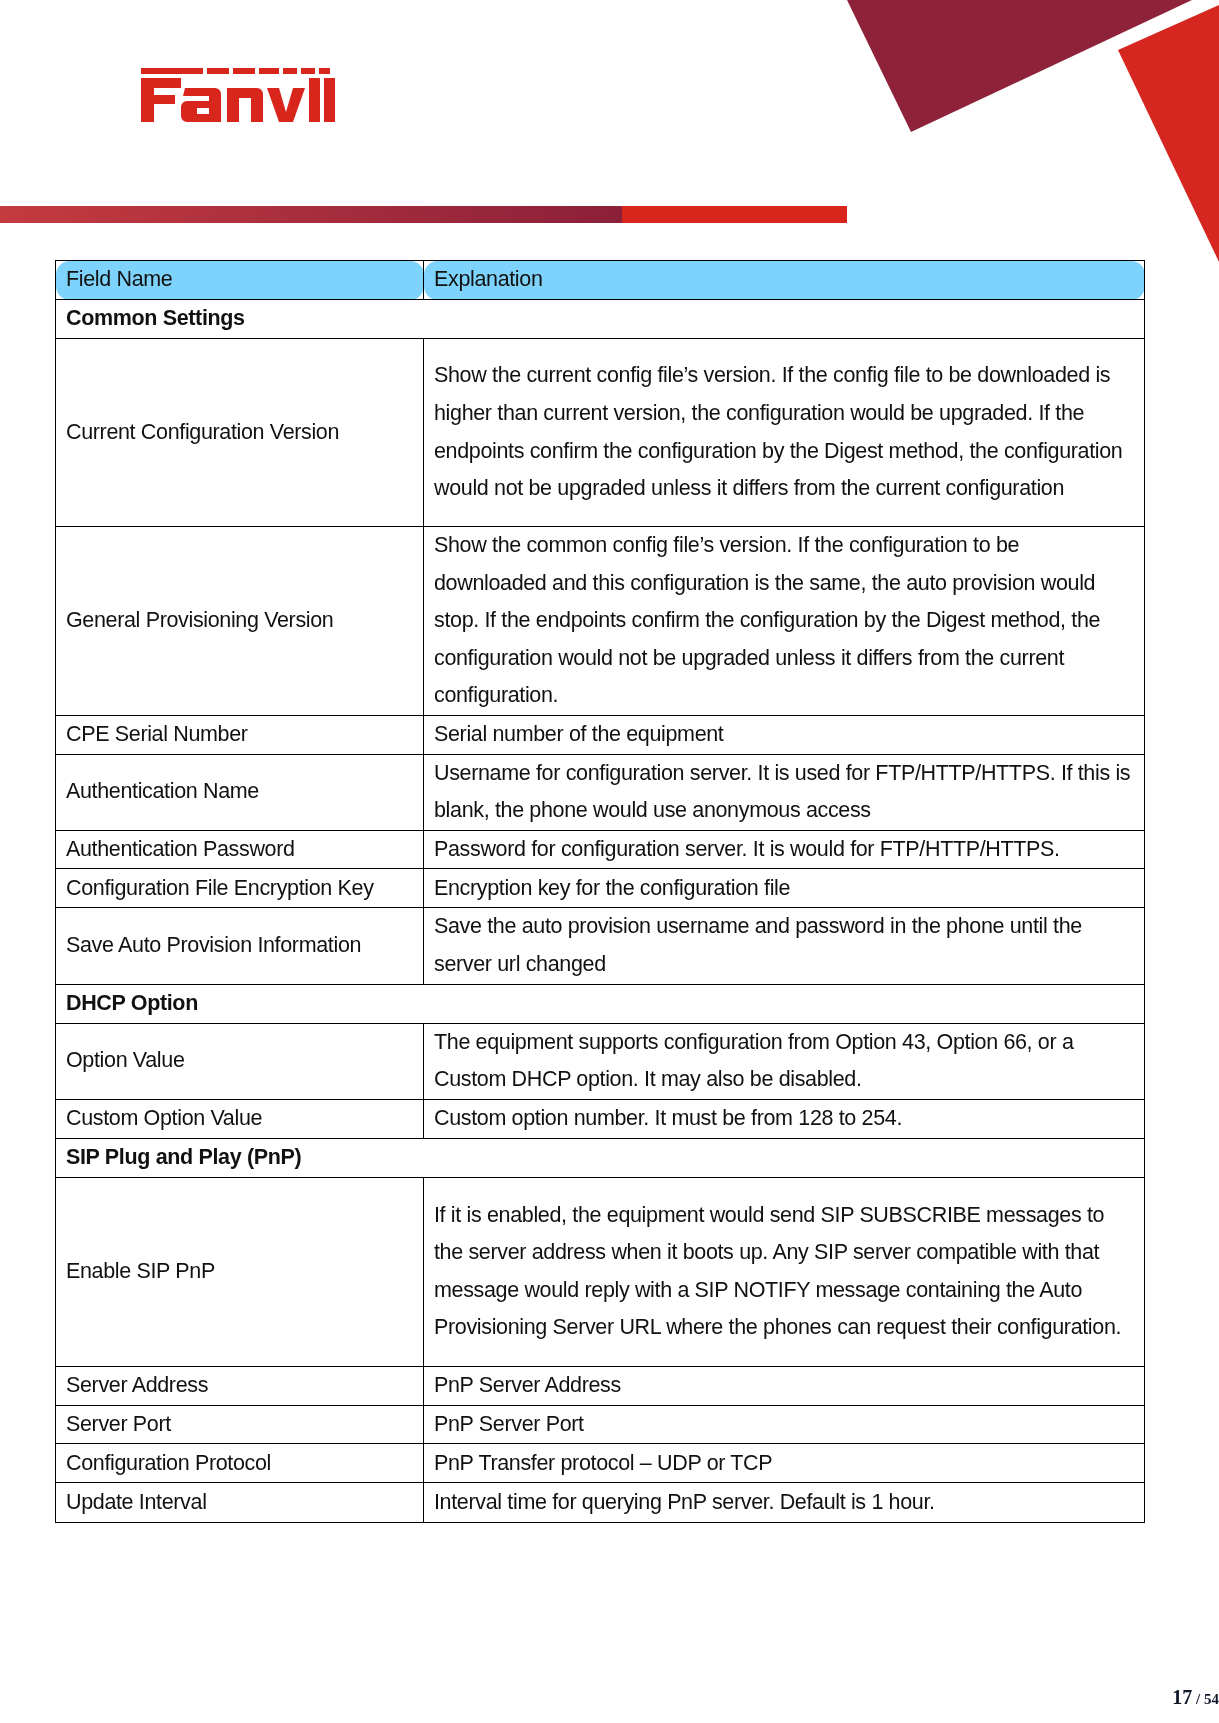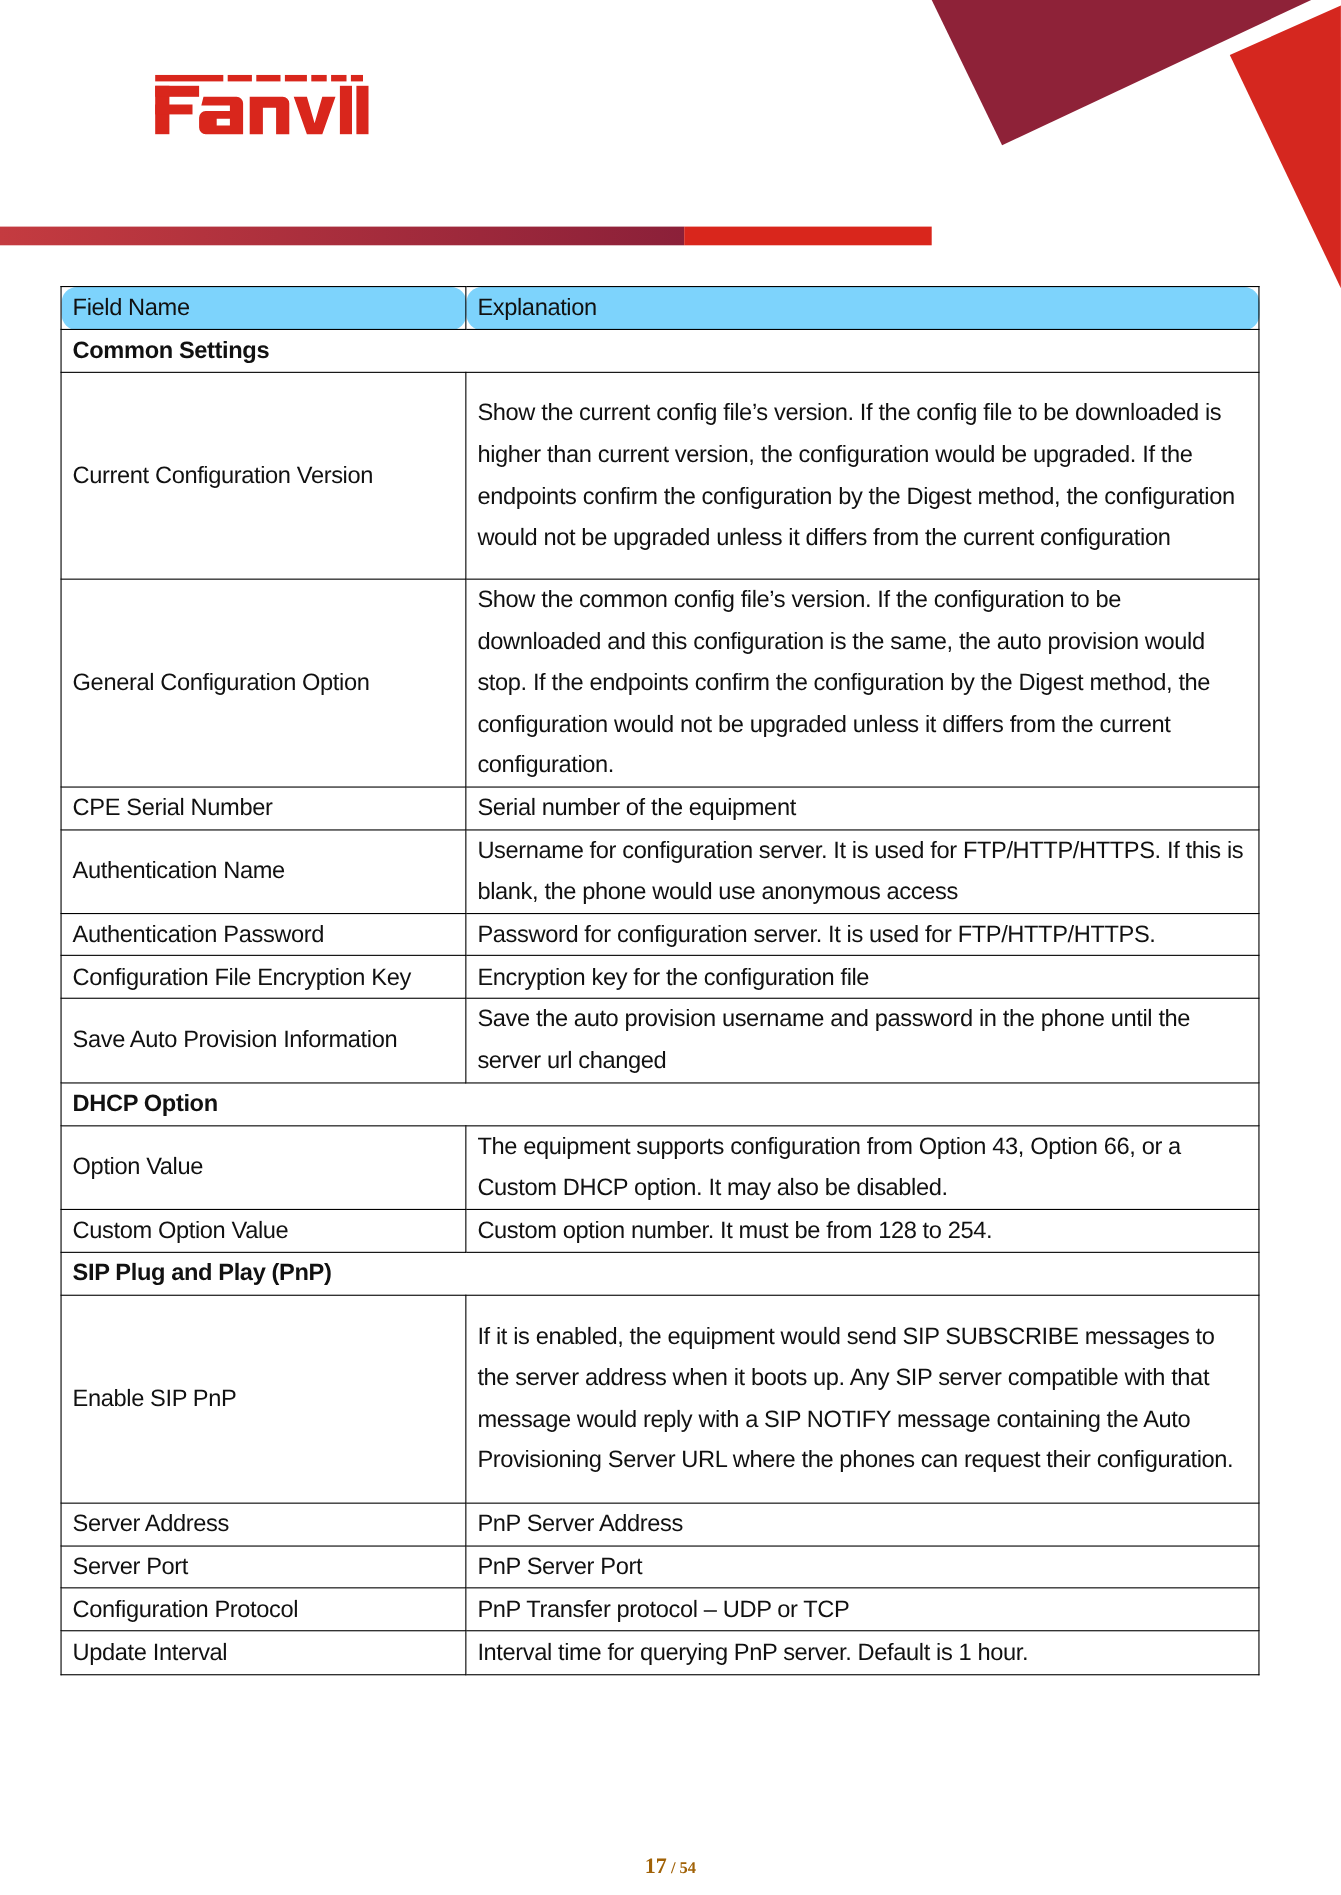--- a/index.html
+++ b/index.html
@@ -61,24 +61,24 @@
     .section-row td {
       font-weight: bold;
       height: 38px;
     }
     .data-row td { padding-top: 0; padding-bottom: 0; }
     .footer {
       position: absolute;
       left: 0;
       width: 1219px;
       top: 1686px;
-      text-align: center;
+      text-align: right;
       font-family: "Liberation Serif", "DejaVu Serif", serif;
       font-weight: bold;
-      color: #a16207;
+      color: #0f172a;
     }
     .footer .cur { font-size: 20px; }
     .footer .rest { font-size: 15px; }
   </style>
 </head>
 <body>
 
 <svg class="header-deco" viewBox="0 0 1219 270" xmlns="http://www.w3.org/2000/svg">
   <defs>
     <linearGradient id="barGrad" x1="0" y1="0" x2="1" y2="0">
@@ -131,34 +131,34 @@
     </tr>
 
     <tr class="section-row">
       <td colspan="2">Common Settings</td>
     </tr>
     <tr class="data-row" style="height:188px">
       <td>Current Configuration Version</td>
       <td>Show the current config file’s version. If the config file to be downloaded is higher than current version, the configuration would be upgraded. If the endpoints confirm the configuration by the Digest method, the configuration would not be upgraded unless it differs from the current configuration</td>
     </tr>
     <tr class="data-row" style="height:189px">
-      <td>General Configuration Option</td>
+      <td>General Provisioning Version</td>
       <td>Show the common config file’s version. If the configuration to be downloaded and this configuration is the same, the auto provision would stop. If the endpoints confirm the configuration by the Digest method, the configuration would not be upgraded unless it differs from the current configuration.</td>
     </tr>
     <tr class="data-row" style="height:38px">
       <td>CPE Serial Number</td>
       <td>Serial number of the equipment</td>
     </tr>
     <tr class="data-row" style="height:76px">
       <td>Authentication Name</td>
       <td>Username for configuration server. It is used for FTP/HTTP/HTTPS. If this is blank, the phone would use anonymous access</td>
     </tr>
     <tr class="data-row" style="height:38px">
       <td>Authentication Password</td>
-      <td>Password for configuration server. It is used for FTP/HTTP/HTTPS.</td>
+      <td>Password for configuration server. It is would for FTP/HTTP/HTTPS.</td>
     </tr>
     <tr class="data-row" style="height:39px">
       <td>Configuration File Encryption Key</td>
       <td>Encryption key for the configuration file</td>
     </tr>
     <tr class="data-row" style="height:76px">
       <td>Save Auto Provision Information</td>
       <td>Save the auto provision username and password in the phone until the server url changed</td>
     </tr>
 

